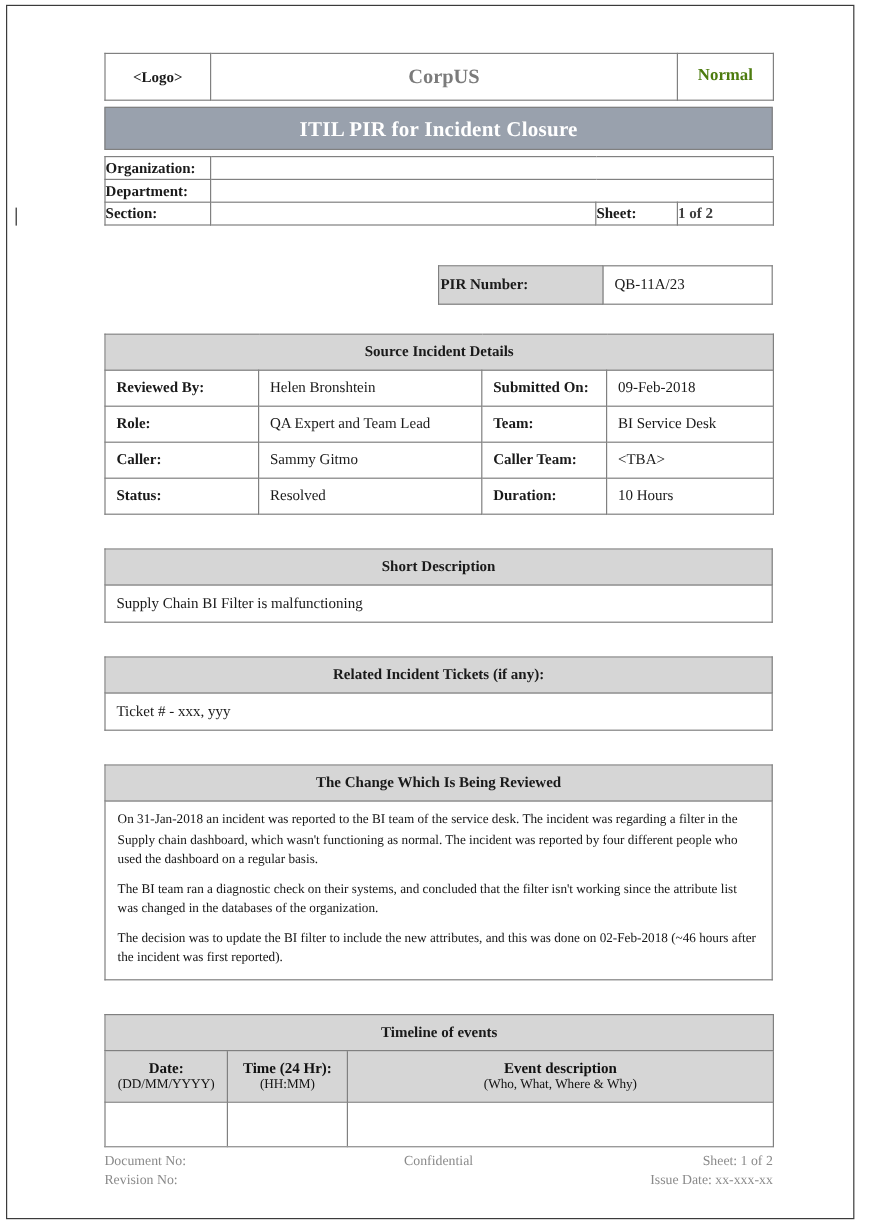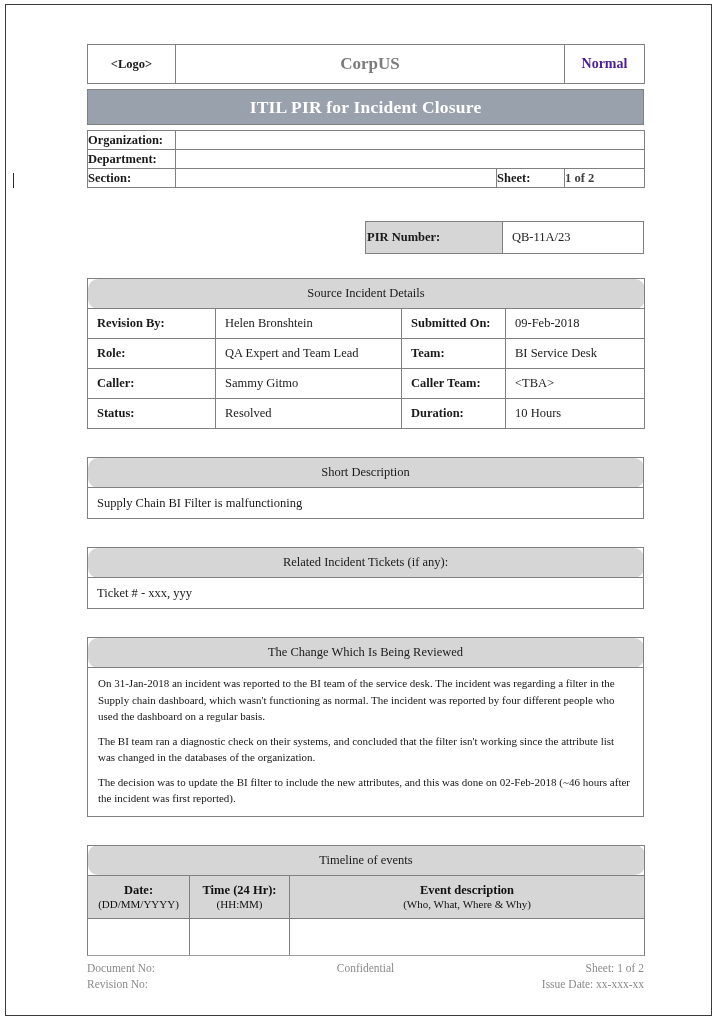--- a/index.html
+++ b/index.html
@@ -52,21 +52,21 @@
     font-weight: bold;
     color: #808080;
     font-size: 14px;
   }
   .logorow td.corpus {
     font-size: 17px;
     color: #7b7b7b;
   }
   .logorow td.normal {
     font-size: 14px;
-    color: #4c1d95;
+    color: #4d7c0f;
   }
 
   
   .titlebar {
     width: 557px;
     height: 36px;
     background: #99a1ad;
     border: 1px solid #808080;
     box-sizing: border-box;
     display: flex;
@@ -130,25 +130,24 @@
   }
   td.pirvalue {
     padding-left: 9px;
     color: #1a1a1a;
   }
 
   
   .sec-hd {
     background: #d6d6d6;
     text-align: center;
-    font-weight: normal;
+    font-weight: bold;
     font-size: 13px;
     height: 29px;
     color: #111;
-    border-radius: 10px;
   }
 
   
   .sid { margin-top: 24px; }
   .sid td { height: 29px; }
   .sid td.lbl {
     font-weight: bold;
     padding-left: 9px;
   }
   .sid td.val { padding-left: 9px; }
@@ -285,21 +284,21 @@
           <col style="width:128px">
           <col style="width:186px">
           <col style="width:104px">
           <col style="width:139px">
         </colgroup>
       <tbody>
           <tr>
         <td class="sec-hd" colspan="4">Source Incident Details</td>
       </tr>
       <tr>
-        <td class="lbl">Revision By:</td>
+        <td class="lbl">Reviewed By:</td>
         <td class="val">Helen Bronshtein</td>
         <td class="lbl">Submitted On:</td>
         <td class="val">09-Feb-2018</td>
       </tr>
       <tr>
         <td class="lbl">Role:</td>
         <td class="val">QA Expert and Team Lead</td>
         <td class="lbl">Team:</td>
         <td class="val">BI Service Desk</td>
       </tr>

